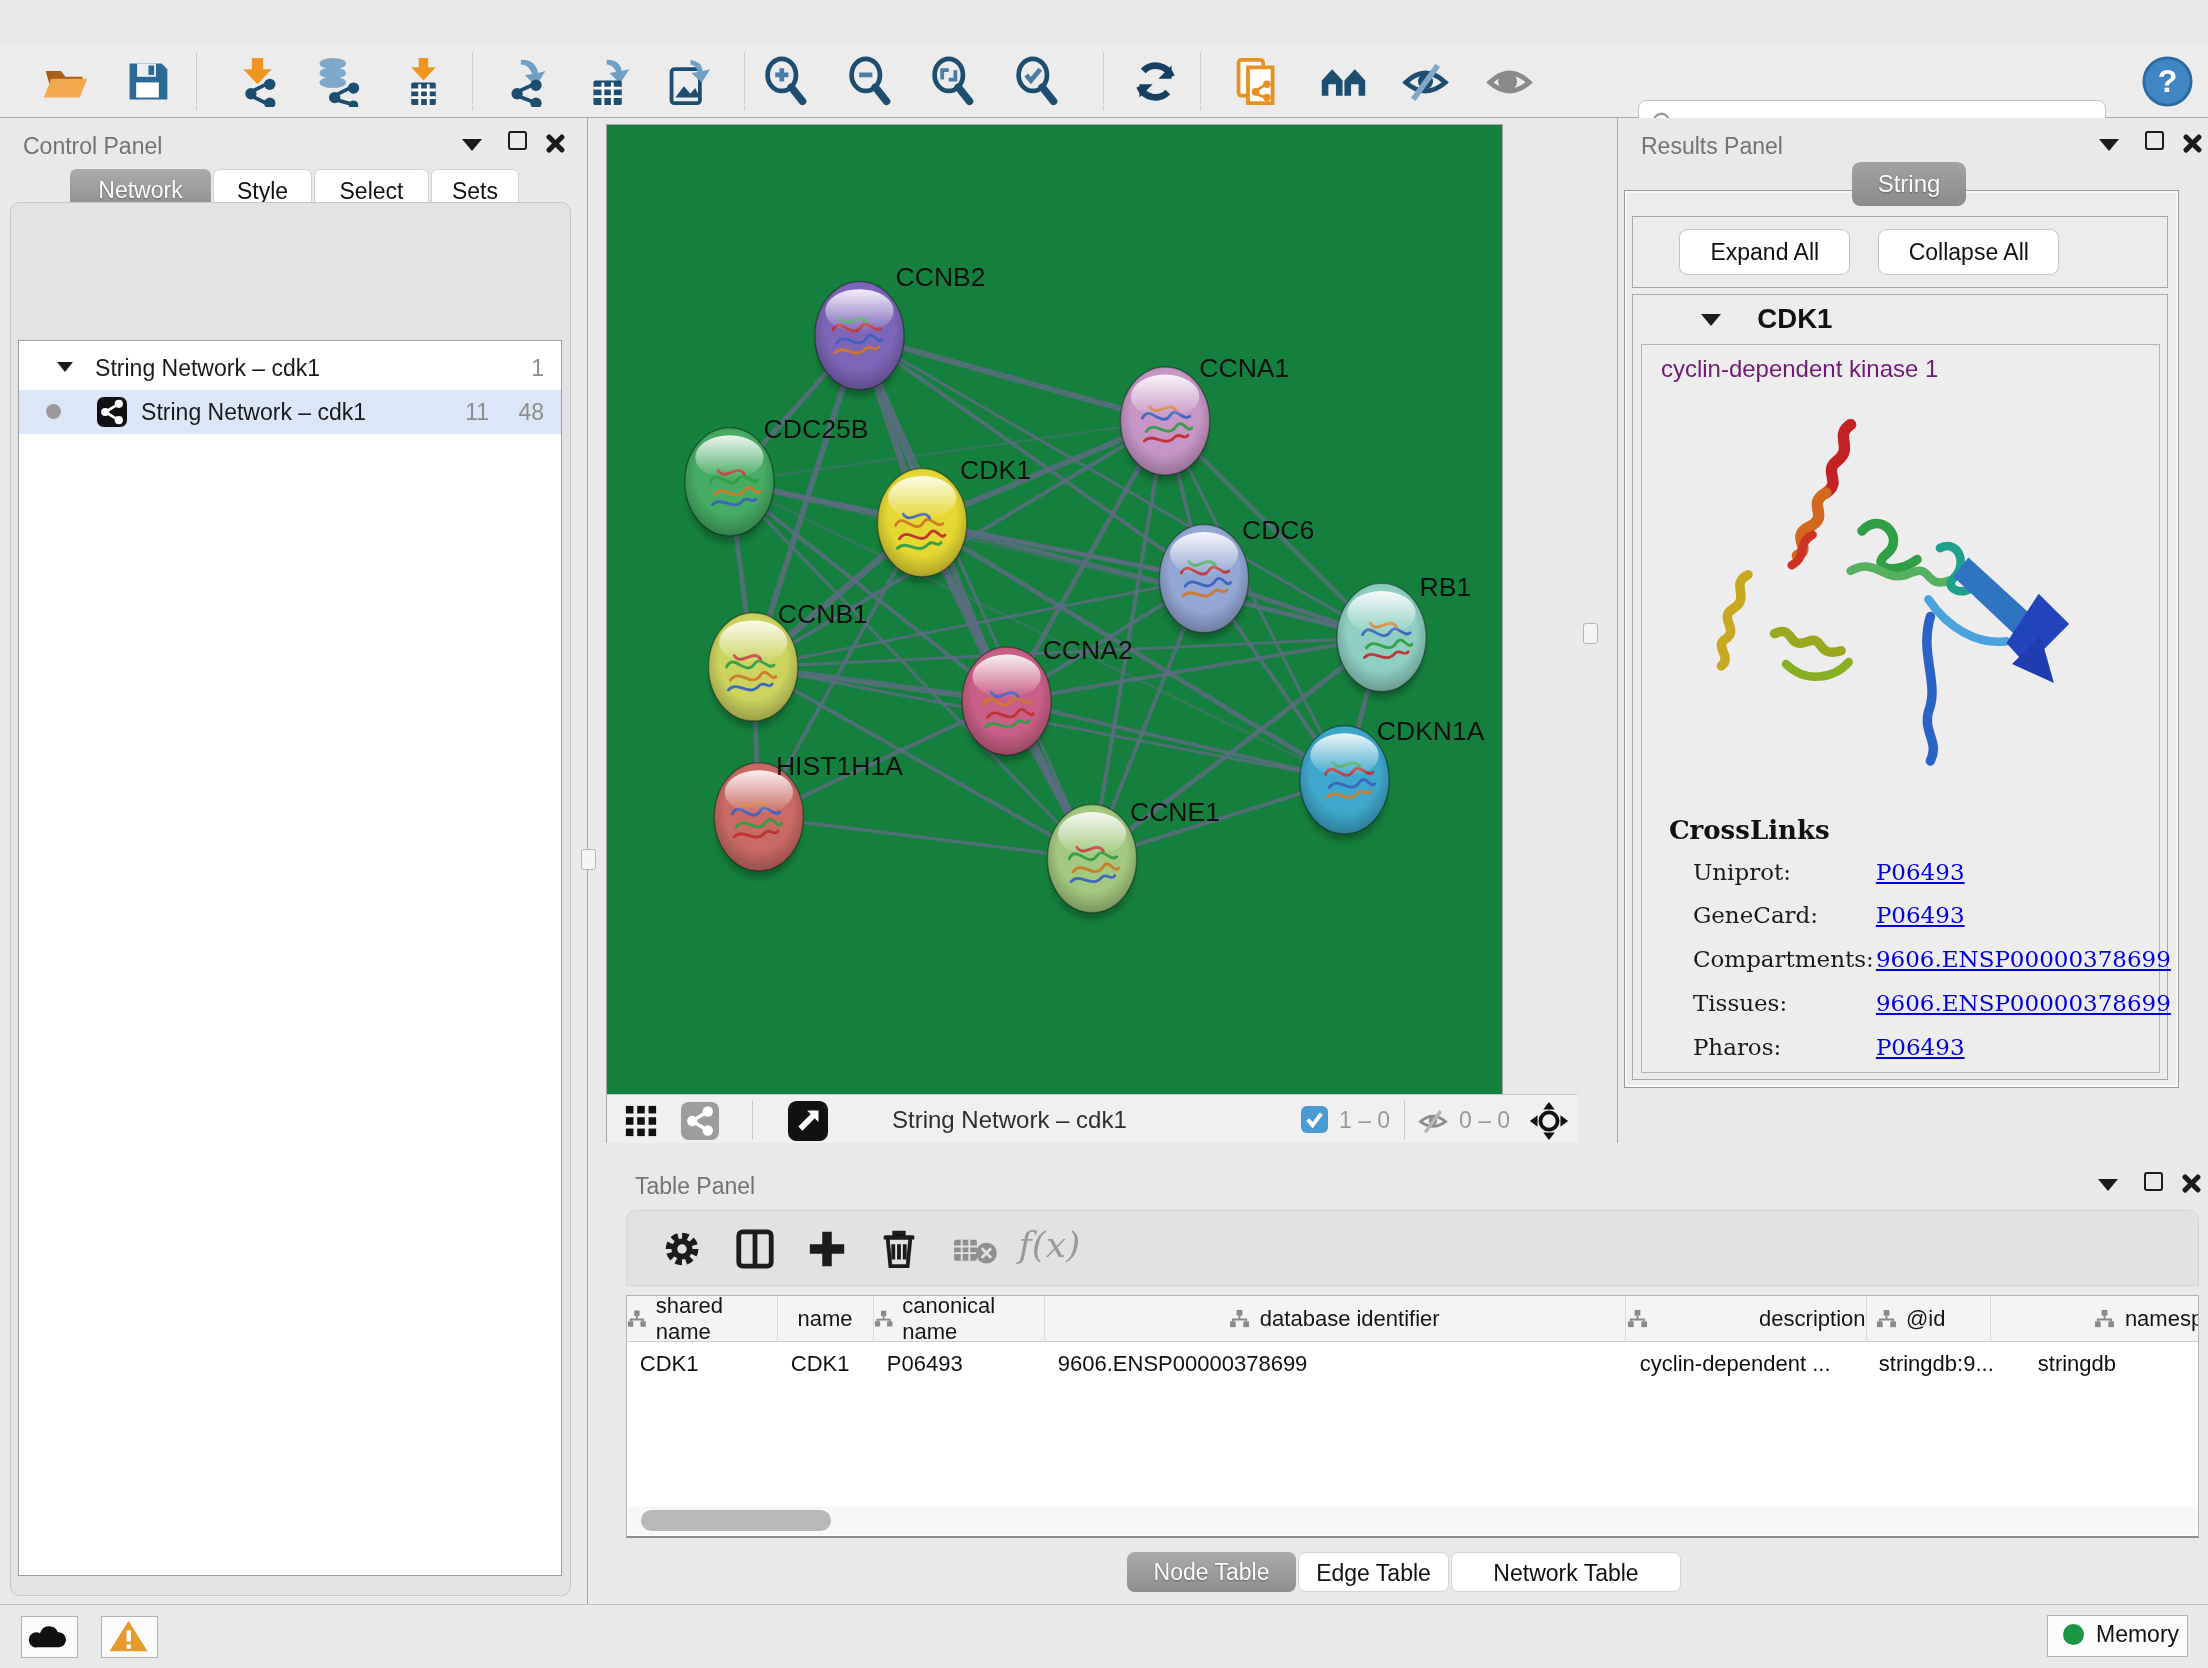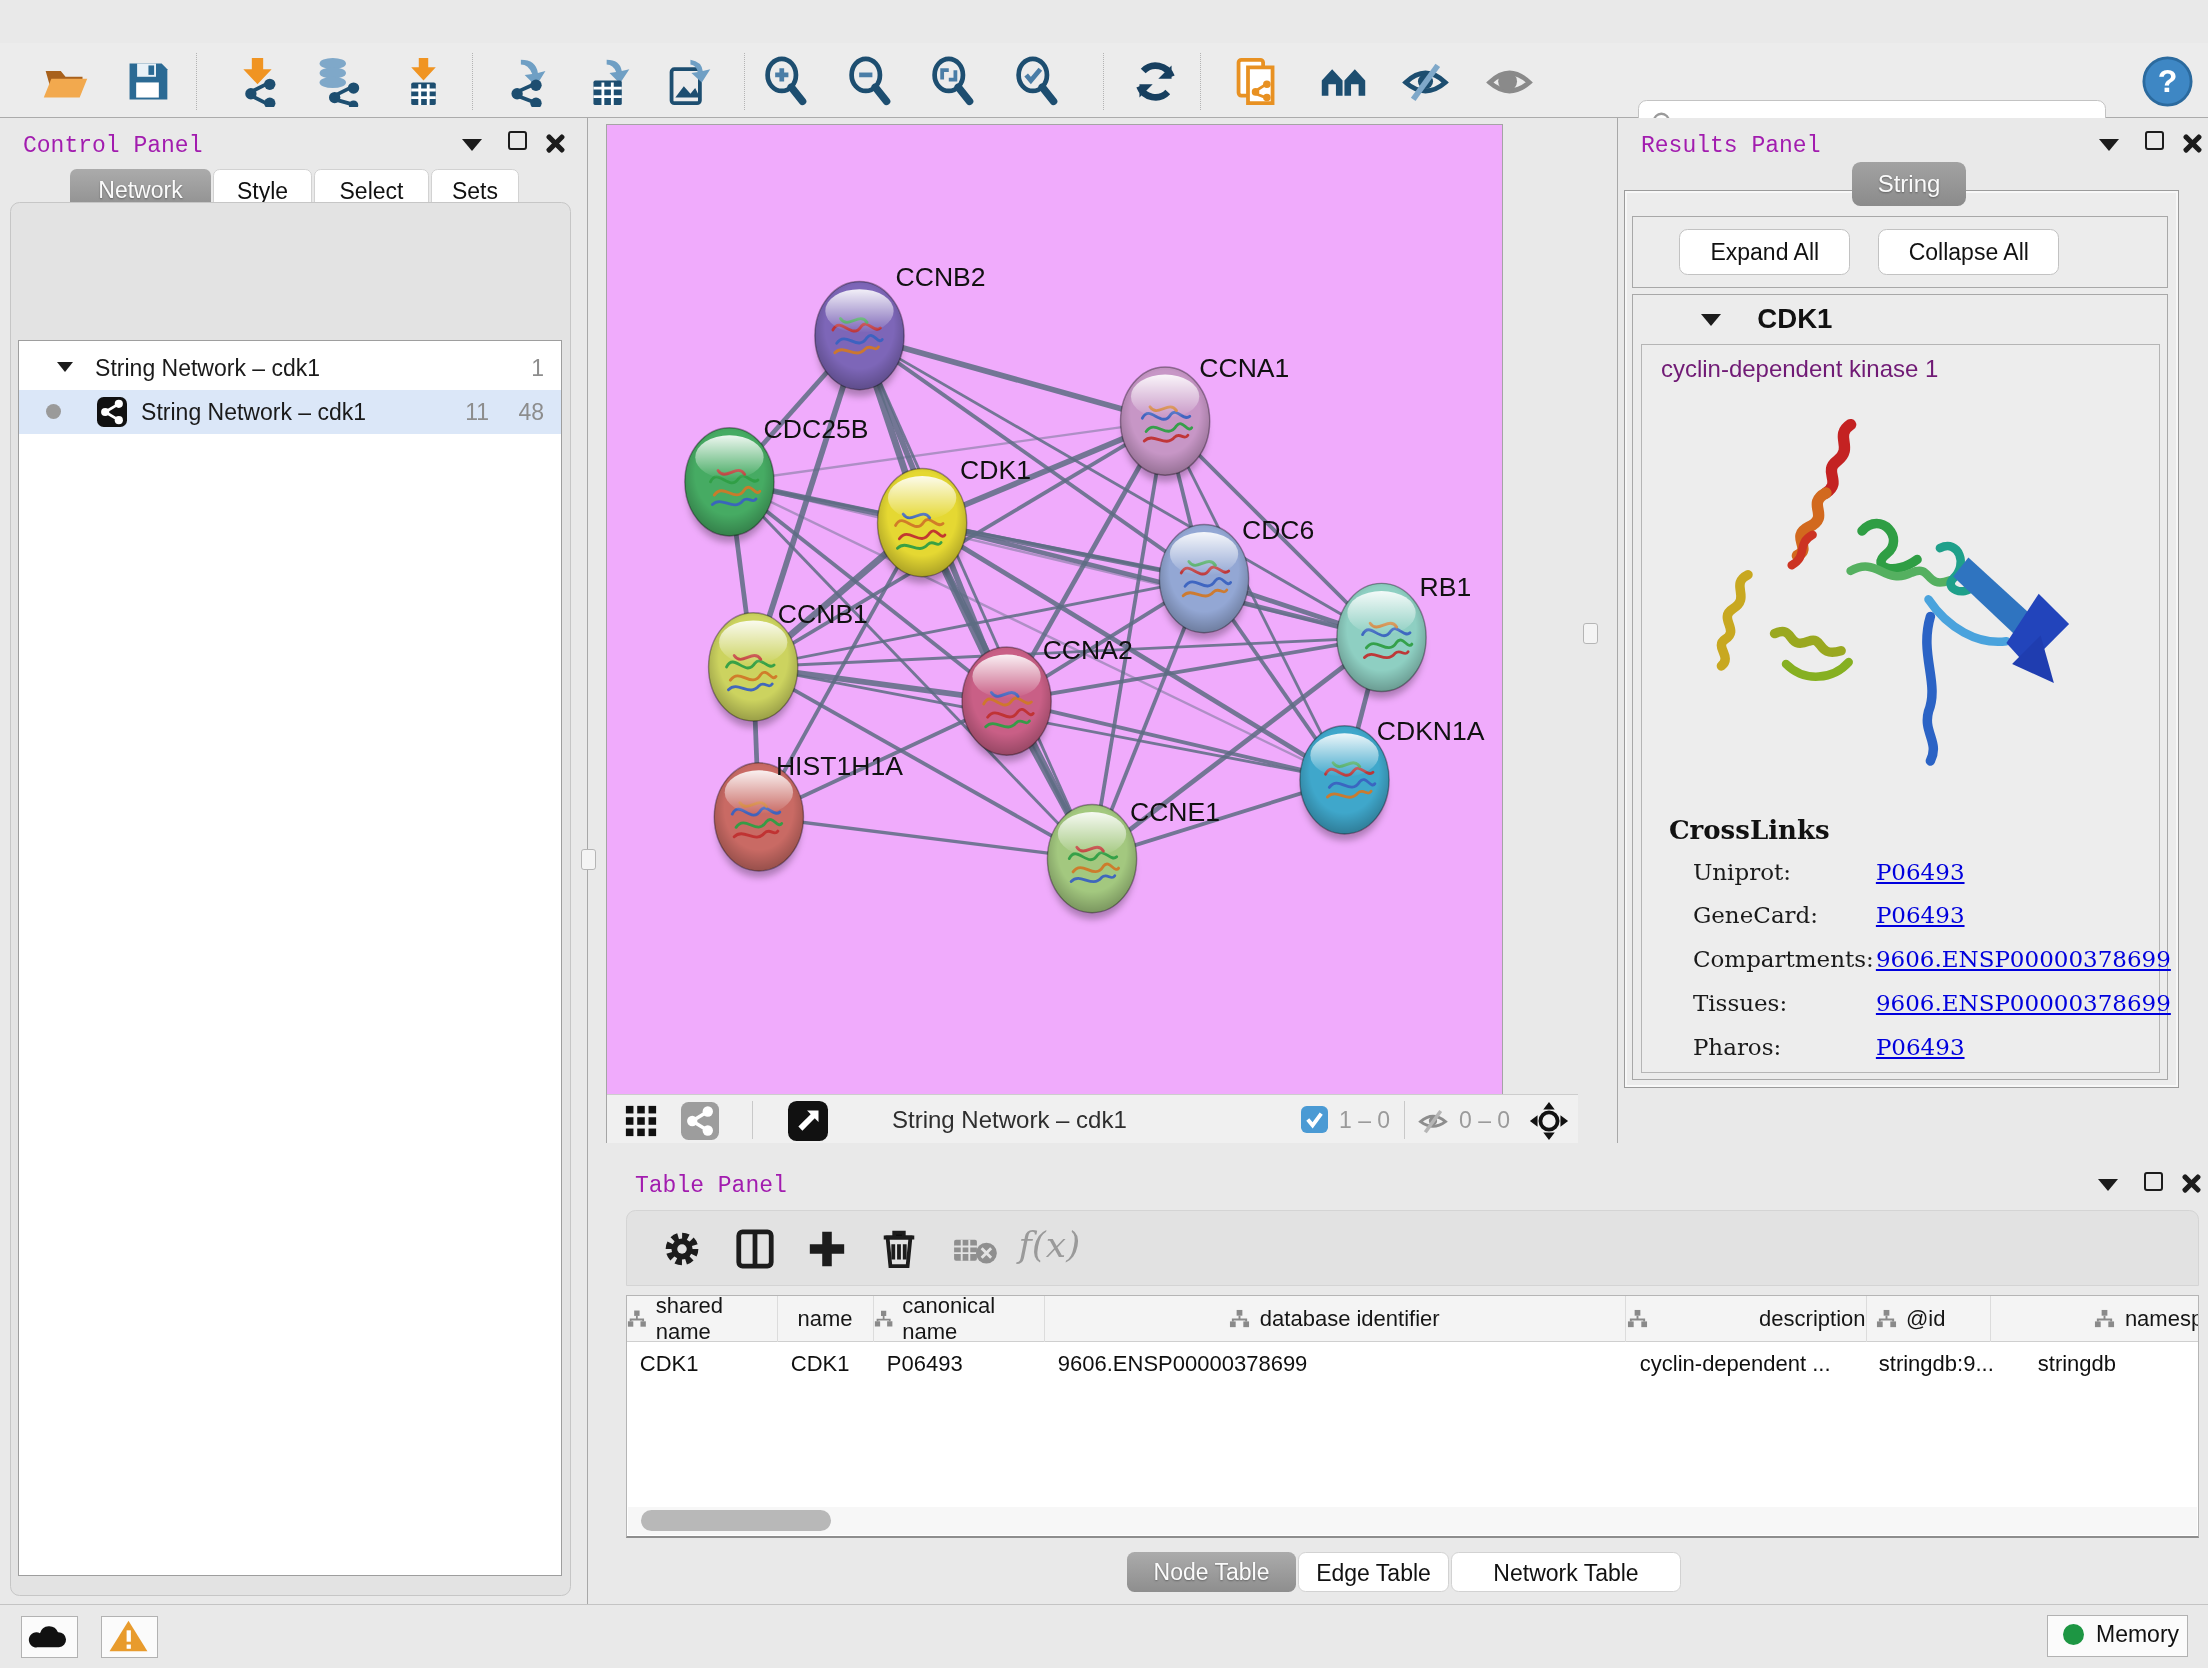--- a/index.html
+++ b/index.html
@@ -19,21 +19,21 @@
   
   .toolbar { position:absolute; left:0; top:43px; width:2208px; height:75px;
     background:#ececec; border-bottom:1px solid #ababab; }
   .tbi { position:absolute; top:13.3px; width:51px; height:51px; }
   .tbsep { position:absolute; top:9.5px; width:0; height:57px; border-left:1.9px dotted #b3b3b3; }
   .searchbox { position:absolute; left:1638px; top:57px; width:468px; height:46px;
     background:#ffffff; border:1.9px solid #c3c3c3; border-radius:8.6px; }
   .searchbox svg { position:absolute; left:11.4px; top:8.6px; }
 
   
-  .panel-title { font-size:23px; color:#a21caf;font-family:Liberation Mono, monospace; }
+  .panel-title { font-size:23px; color:#737373; }
   .wc { position:absolute; top:0; height:25px; }
   .tri-down { width:0; height:0; border-left:10.5px solid transparent; border-right:10.5px solid transparent;
     border-top:12.4px solid #1c1c1c; display:inline-block; }
   .wc-float { display:inline-block; width:19px; height:19px; border:2.9px solid #1c1c1c; border-radius:2.9px; }
   .x-icon { display:inline-block; position:relative; width:21px; height:21px; }
   .x-icon::before,.x-icon::after { content:""; position:absolute; left:8.6px; top:-1px; width:4.8px; height:23px;
     background:#1c1c1c; border-radius:1.9px; }
   .x-icon::before { transform:rotate(45deg); } .x-icon::after { transform:rotate(-45deg); }
 
   .tab { position:absolute; height:42px; border-radius:6.7px; text-align:center; font-size:23px;
@@ -49,21 +49,21 @@
   .cp-statusrow { position:absolute; left:0; top:27px; width:100%; height:42px; }
   .cp-list { position:absolute; left:7.6px; top:137px; width:544px; height:1236px; background:#ffffff;
     border:1px solid #9e9e9e; }
   .net-row { position:absolute; left:0; width:100%; height:44px; font-size:23px; color:#1a1a1a; }
   .net-row .cnt { position:absolute; color:#8d8d8d; }
   .sel { background:#dbe7f8; }
   .share-badge { position:absolute; width:30px; height:30px; background:#111; border-radius:6.7px; }
 
   
   .network-panel { position:absolute; left:606px; top:124px; width:897px; height:1020px;
-    background:#f0abfc; border:1px solid #a5a5a5; }
+    background:#15803d; border:1px solid #a5a5a5; }
   .net-canvas { position:absolute; left:0; top:0; width:971px; height:968px; overflow:hidden; }
   .net-footer { position:absolute; left:0; bottom:0; width:971px; height:49px; background:#f0f0f0;
     border-top:1px solid #cdcdcd; }
   .nf-sep { position:absolute; top:5.7px; height:38px; border-left:1px solid #c9c9c9; }
   .nf-title { position:absolute; left:285px; top:11.4px; font-size:24px; color:#2e2e2e; }
   .nf-num { position:absolute; top:12.4px; font-size:23px; color:#9a9a9a; }
   .splitter-handle { position:absolute; width:15px; height:21px; background:#f4f4f4;
     border:1px solid #b5b5b5; border-radius:2.9px; }
   .drag-dot { position:absolute; width:11.4px; height:11.4px; border-radius:50%; background:#c2c2c2; }
 

